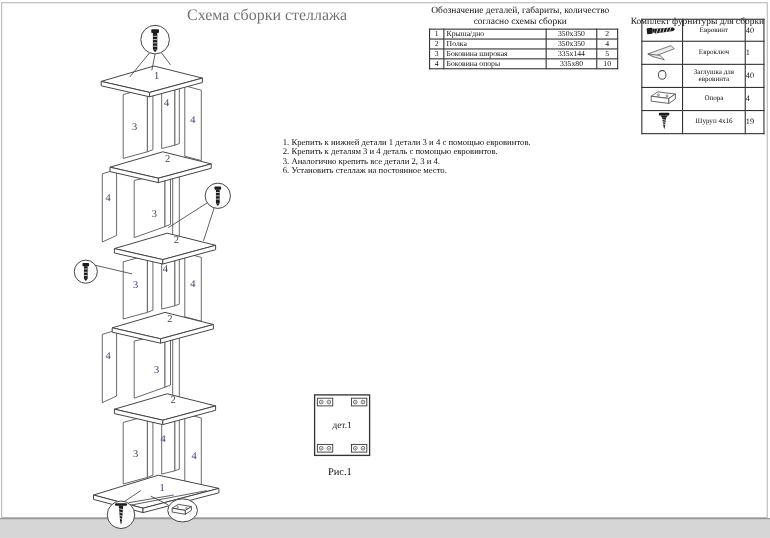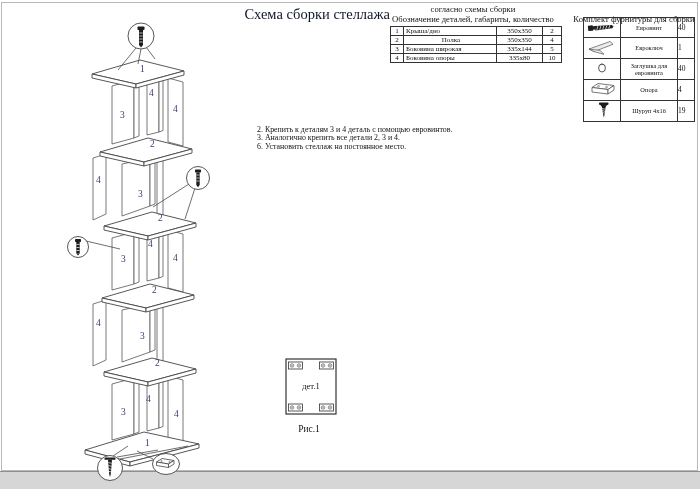--- a/index.html
+++ b/index.html
@@ -3,21 +3,21 @@
 <meta charset="utf-8">
 <style>
   * { margin:0; padding:0; box-sizing:border-box; }
   html,body { width:700px; height:489px; background:#ffffff; overflow:hidden;
     font-family:"Liberation Serif", serif; color:#1a1a1a; }
   .page { position:absolute; left:1px; top:2px; width:697px; height:469px;
     border:1px solid #b8b8b8; background:#fff; }
   .bottom-band { position:absolute; left:0; top:471px; width:700px; height:18px;
     background:#d6d6d6; border-top:1px solid #8f8f8f; }
   .doc-title { position:absolute; left:170px; top:6px; width:220px;
-    text-align:right; font-size:14.5px; color:#0f172a; }
+    text-align:left; font-size:14.5px; color:#737373; }
   .parts-header { position:absolute; left:378px; top:5px; width:190px;
     text-align:center; font-size:8.6px; line-height:1.15; color:#111; }
   table { border-collapse:collapse; }
   td { border:1px solid #333; font-size:7px; line-height:1; vertical-align:middle;
     color:#111; }
   .parts-table { position:absolute; left:390px; top:26px; }
   .parts-table td { height:9px; }
   .col-num { width:13px; text-align:center; }
   .col-name { width:93px; padding-left:2px; }
   .col-size { width:46px; text-align:center; }
@@ -45,35 +45,35 @@
 </style>
 </head>
 <body>
 
 <div class="page"></div>
 <div class="bottom-band"></div>
 
 <div class="doc-title">Схема сборки стеллажа</div>
 
 <div class="parts-header">
+  <div>Обозначение деталей, габариты, количество</div>
   <div>согласно схемы сборки</div>
-  <div>Обозначение деталей, габариты, количество</div>
 </div>
 
 <table class="parts-table">
   <tbody>
       <tr>
     <td class="col-num">1</td>
     <td class="col-name">Крыша/дно</td>
     <td class="col-size">350x350</td>
     <td class="col-qty">2</td>
   </tr>
   <tr>
     <td class="col-num">2</td>
-    <td class="col-name" style="text-align:center">Полка</td>
+    <td class="col-name" style="text-align:left">Полка</td>
     <td class="col-size">350x350</td>
     <td class="col-qty">4</td>
   </tr>
   <tr>
     <td class="col-num">3</td>
     <td class="col-name">Боковина широкая</td>
     <td class="col-size">335x144</td>
     <td class="col-qty">5</td>
   </tr>
   <tr>
@@ -152,20 +152,21 @@
         <line x1="17.3" y1="11.5" x2="19.9" y2="12.3" class="thread"></line>
       </svg>
     </td>
     <td class="hw-name">Шуруп 4x16</td>
     <td class="hw-qty">19</td>
   </tr>
 </tbody>
   </table>
 
 <div class="instructions">
+  <span>1. Крепить к нижней детали 1 детали 3 и 4 с помощью евровинтов.</span>
   <span>2. Крепить к деталям 3 и 4 деталь с помощью евровинтов.</span>
   <span>3. Аналогично крепить все детали 2, 3 и 4.</span>
   <span>6. Установить стеллаж на постоянное место.</span>
 </div>
 
 <svg class="diagram-svg" width="200" height="465" viewBox="48 16 200 465">
 
   <g>
     <polygon class="panel" points="112,86 134,80 134,138 112,144"></polygon>
     <polygon class="panel" points="134,80 139,82 139,136 134,138"></polygon>

